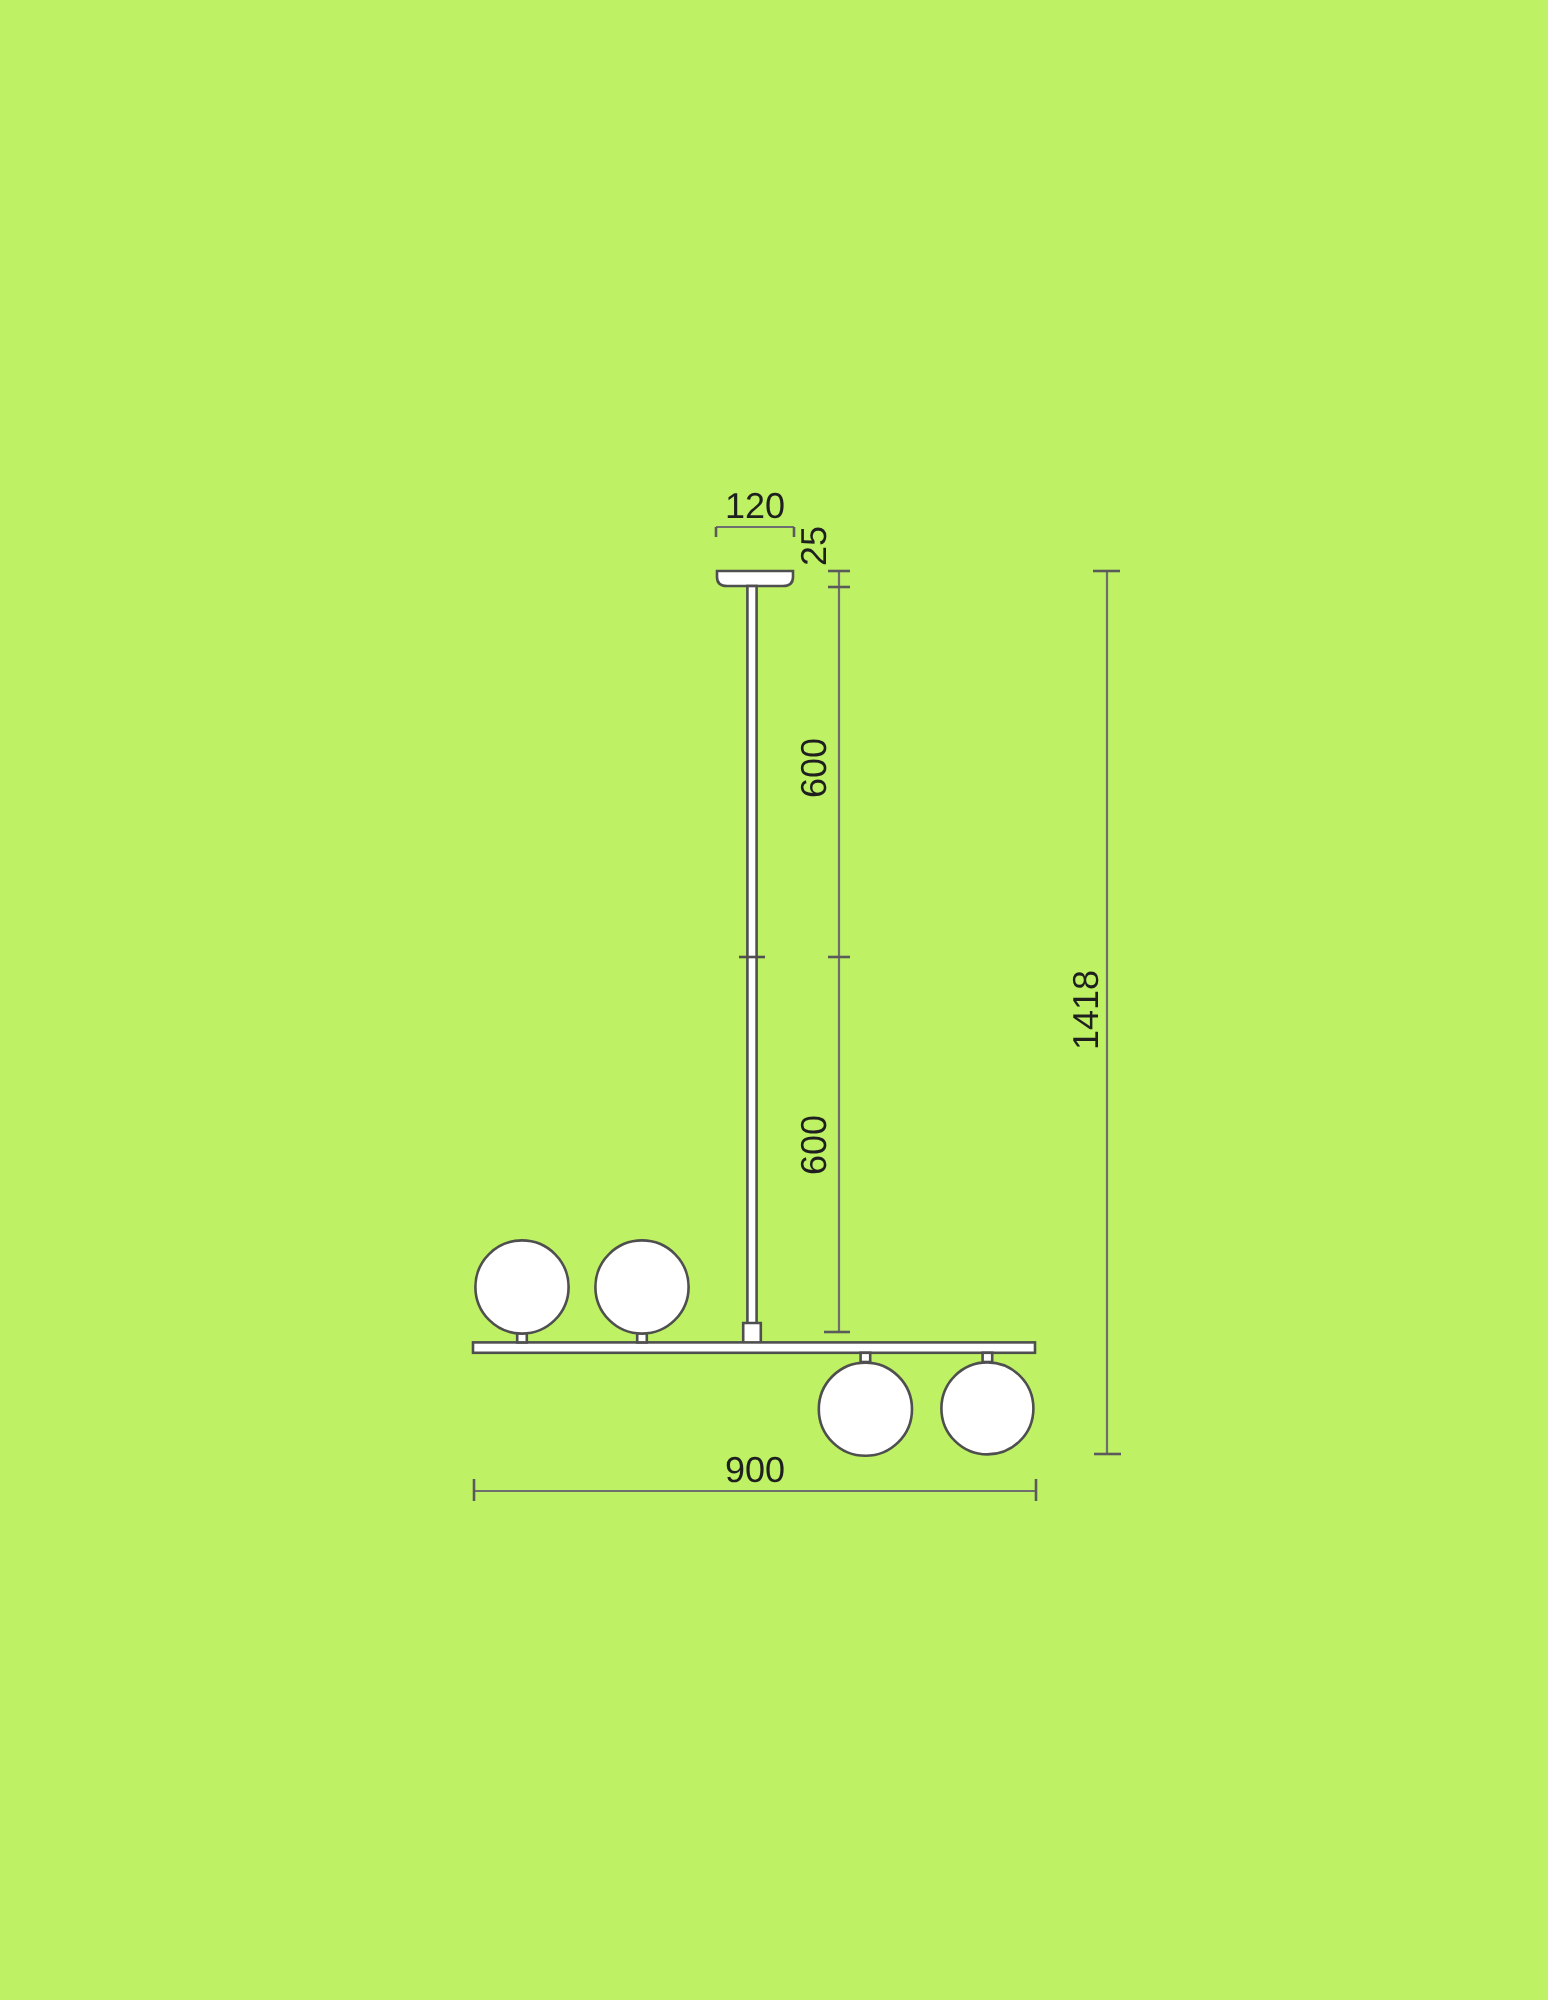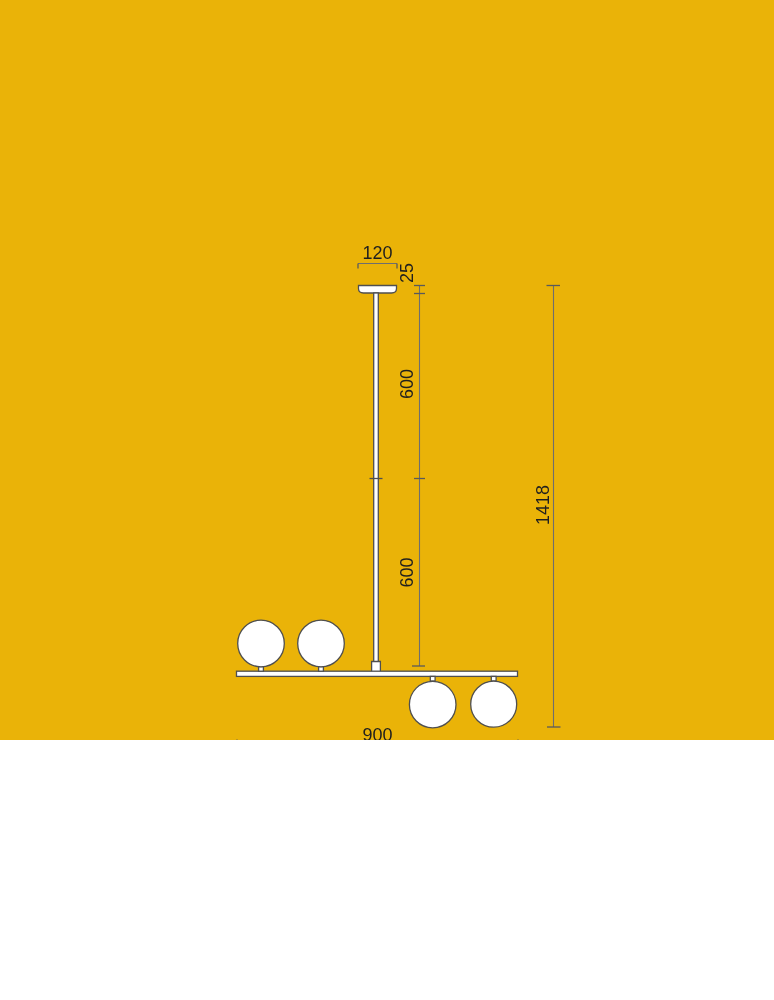--- a/index.html
+++ b/index.html
@@ -3,22 +3,22 @@
 <meta charset="utf-8">
 <style>
   html, body {
     margin: 0;
     padding: 0;
     background: #ffffff;
   }
   .page {
     position: relative;
     width: 774px;
-    height: 740px;
-    background: #eab308;
+    height: 1000px;
+    background: #bef264;
     overflow: hidden;
   }
   svg {
     display: block;
   }
   .fixture {
     fill: #ffffff;
     stroke: #4f4f4f;
     stroke-width: 1.3;
   }

